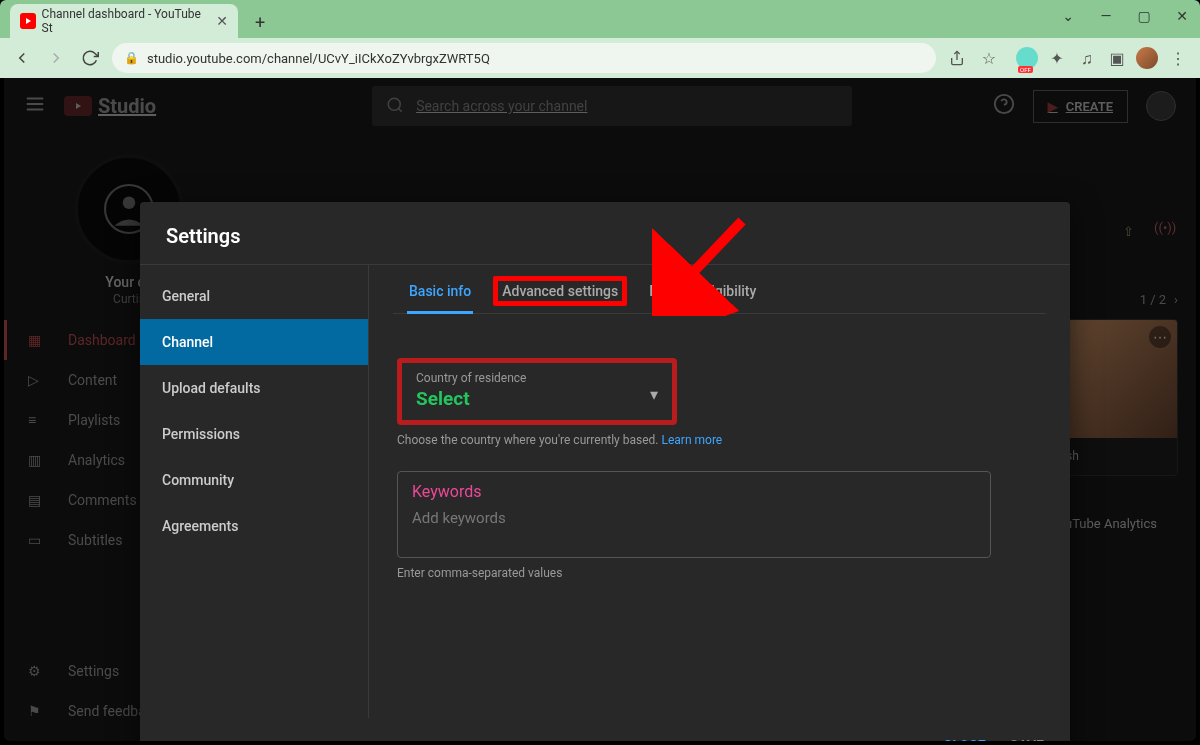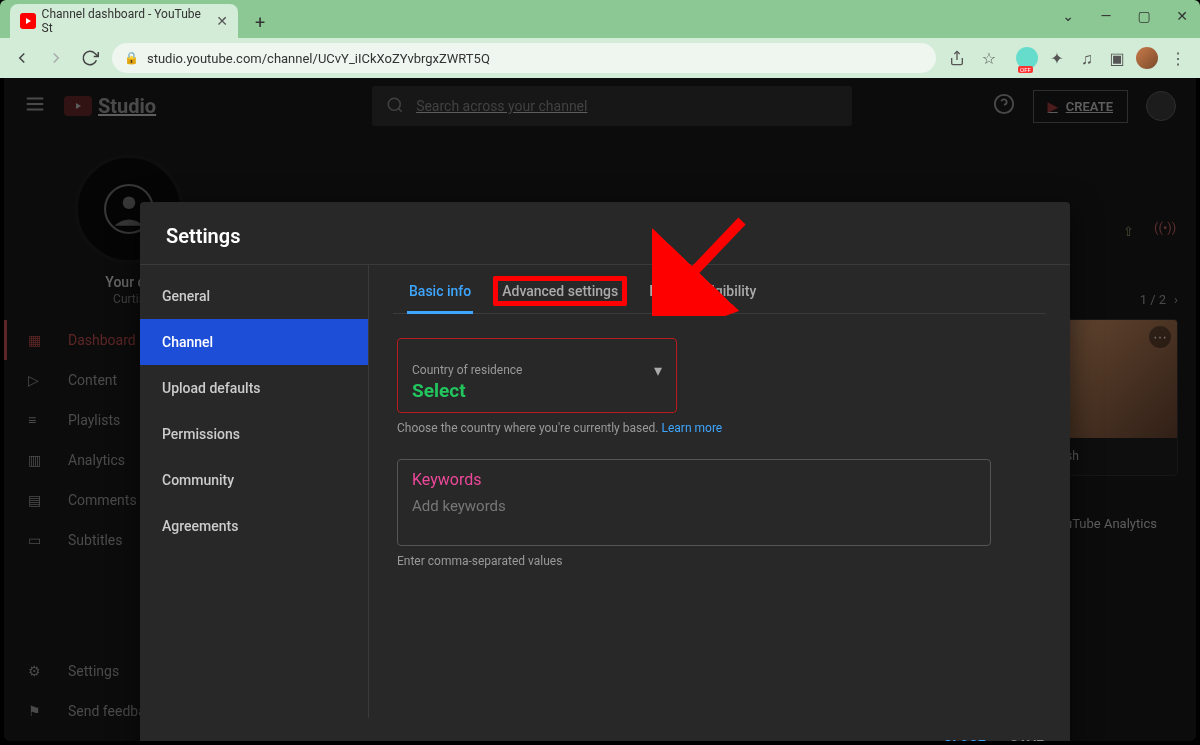--- a/index.html
+++ b/index.html
@@ -68,30 +68,30 @@
 .dotdot { position: absolute; top: 6px; right: 6px; width: 22px; height: 22px; background: rgba(0,0,0,0.4); border-radius: 50%; color: #ccc; display: flex; align-items: center; justify-content: center; font-size: 14px; }
 .news-text { padding: 10px 12px; font-size: 12px; color: #aaa; line-height: 1.4; }
 .news-foot { padding: 40px 12px 10px; font-size: 13px; color: #aaa; }
 
 
 .modal { position: absolute; left: 136px; top: 124px; width: 930px; height: 572px; background: #282828; z-index: 10; border-radius: 4px; box-shadow: 0 8px 30px rgba(0,0,0,0.6); display: flex; flex-direction: column; }
 .modal-title { padding: 22px 26px 16px; font-size: 20px; font-weight: 600; color: #fff; }
 .modal-body { flex: 1; display: flex; border-top: 1px solid #3a3a3a; }
 .modal-sidebar { width: 229px; border-right: 1px solid #3a3a3a; padding-top: 8px; }
 .m-nav { padding: 15px 22px; font-size: 14px; font-weight: 500; color: #ccc; }
-.m-nav.active { background: #1d4ed8; color: #fff; }
+.m-nav.active { background: #0369a1; color: #fff; }
 .modal-content { flex: 1; padding: 0 24px; }
 .tabs { display: flex; gap: 26px; padding: 0 14px; border-bottom: 1px solid #3a3a3a; position: relative; }
 .tab-item { padding: 18px 2px 14px; font-size: 14px; font-weight: 500; color: #aaa; position: relative; }
 .tab-item.active { color: #3ea6ff; }
 .tab-item.active::after { content: ""; position: absolute; bottom: -1px; left: 0; right: 0; height: 3px; background: #3ea6ff; }
 .red-box { border: 5px solid #f00; padding: 2px 4px; margin: -5px -8px; border-radius: 2px; }
 
 .form-area { padding: 24px 4px; }
-.select-box { width: 280px; border: 1px solid #b91c1c; border-radius: 4px; padding: 24px 14px 10px; position: relative; }
+.select-box { width: 280px; border: 5px solid #b91c1c; border-radius: 4px; padding: 8px 14px 10px; position: relative; margin-top: 20px; }
 .sel-label { font-size: 12px; color: #999; }
 .sel-val { font-size: 19px; color: #22c55e; margin-top: 2px; font-weight: bold; }
 .sel-caret { position: absolute; right: 14px; top: 22px; color: #aaa; }
 .hint { font-size: 12px; color: #999; margin-top: 8px; }
 .hint a { color: #3ea6ff; text-decoration: none; }
 .kw-box { margin-top: 24px; width: 594px; border: 1px solid #555; border-radius: 4px; padding: 10px 14px 30px; }
 .kw-label { font-size: 16px; color: #ec4899; }
 .kw-input { font-size: 15px; color: #777; margin-top: 8px; }
 .modal-footer { height: 56px; display: flex; align-items: center; justify-content: flex-end; gap: 24px; padding: 0 26px; }
 .modal-footer .btn { font-size: 14px; font-weight: 600; color: #888; }

